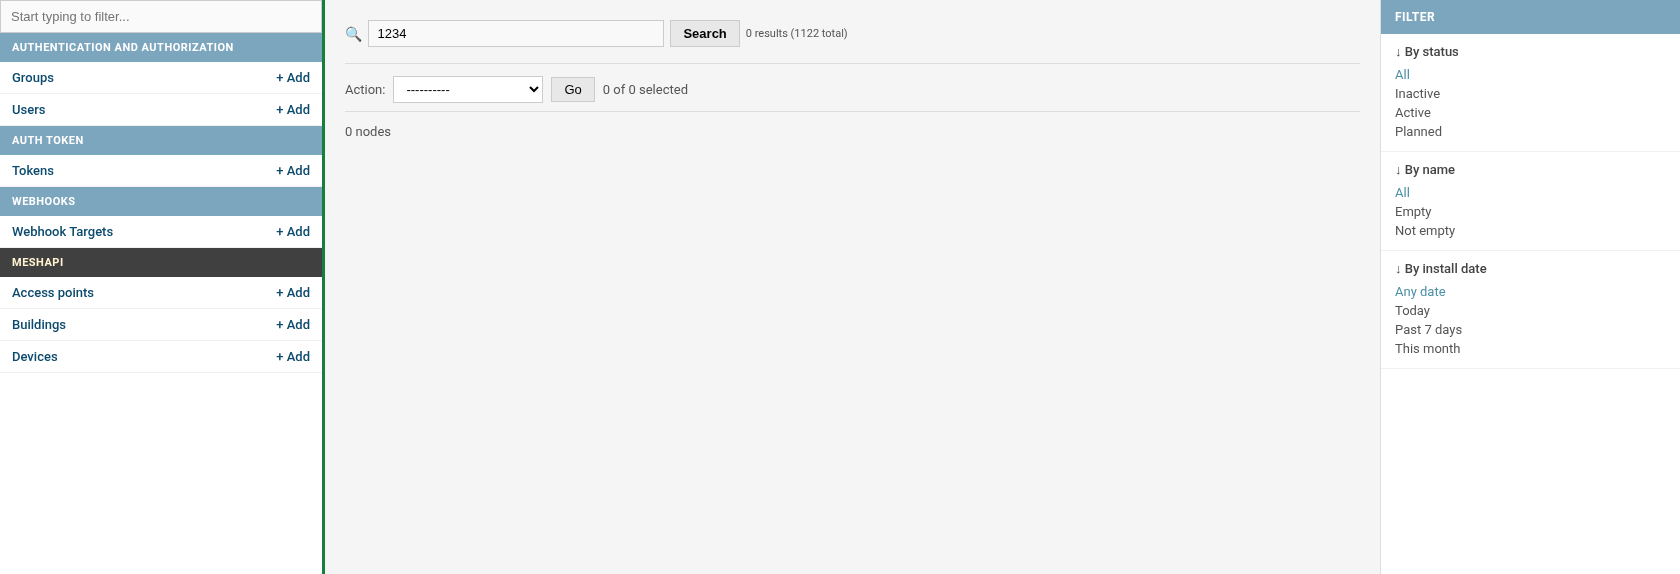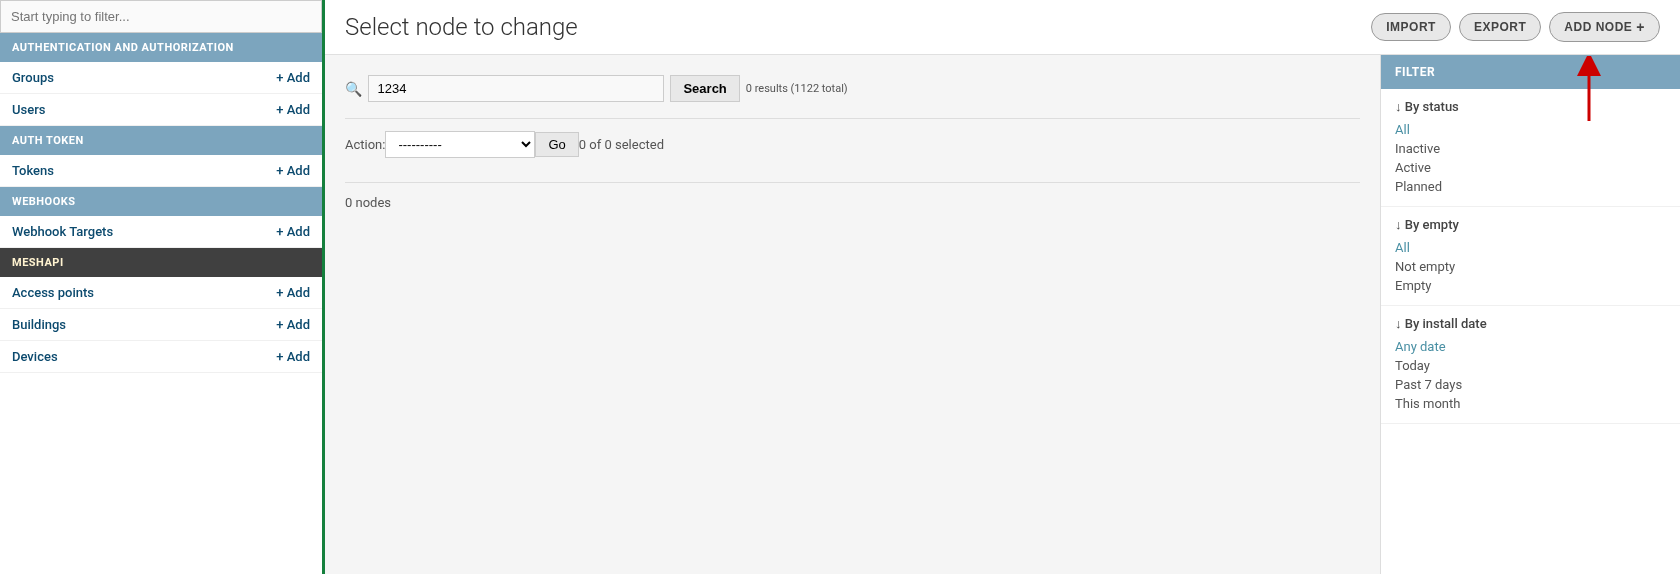--- a/index.html
+++ b/index.html
@@ -174,22 +174,22 @@
     }
 
     .search-results-info {
       color: #555;
       font-size: 11px;
     }
 
     .action-bar {
       display: flex;
       align-items: center;
-      gap: 0;
-      margin-bottom: 24px;
+      gap: 8px;
+      margin-bottom: 8px;
     }
 
     .action-label {
       font-size: 13px;
       color: #555;
     }
 
     .action-select {
       padding: 4px 8px;
       border: 1px solid #ccc;
@@ -313,43 +313,20 @@
     <a href="#" class="sidebar-add-link">+ Add</a>
   </div>
   <div class="sidebar-item">
     <a href="#">Devices</a>
     <a href="#" class="sidebar-add-link">+ Add</a>
   </div>
 </div>
 
 <div id="main">
 
-  <div id="topbar" style="position:relative;">
-    <h1 class="page-title">Select node to change</h1>
-    <div class="topbar-buttons">
-      <button class="btn-topbar">IMPORT</button>
-      <button class="btn-topbar">EXPORT</button>
-      <button class="btn-add-node">
-        <span>ADD NODE</span>
-        <span style="font-size:14px; font-weight:bold;">+</span>
-      </button>
-    </div>
-
-    <div style="position:absolute; right:76px; top:56px; pointer-events:none; z-index:200;">
-      <svg width="50" height="70" viewBox="0 0 50 70">
-
-        <defs>
-          <marker id="arrowhead" markerWidth="8" markerHeight="8" refX="4" refY="4" orient="auto">
-            <polygon points="0 0, 8 4, 0 8" fill="#cc0000"></polygon>
-          </marker>
-        </defs>
-        <line x1="35" y1="65" x2="35" y2="8" stroke="#cc0000" stroke-width="3" marker-end="url(#arrowhead)"></line>
-      </svg>
-    </div>
-  </div>
 
   <div id="content">
 
     <div id="main-panel">
 
       <div class="search-bar">
         <span class="search-icon-wrap">🔍</span>
         <input class="search-input" type="text" value="1234" style="">
         <button class="btn-search">Search</button>
         <span class="search-results-info">0 results (1122 total)</span>
@@ -377,24 +354,24 @@
 
       <div class="filter-section">
         <div class="filter-section-title">↓ By status</div>
         <div class="filter-item active-link">All</div>
         <div class="filter-item">Inactive</div>
         <div class="filter-item">Active</div>
         <div class="filter-item">Planned</div>
       </div>
 
       <div class="filter-section">
-        <div class="filter-section-title">↓ By empty</div>
+        <div class="filter-section-title">↓ By name</div>
         <div class="filter-item active-link">All</div>
+        <div class="filter-item">Empty</div>
         <div class="filter-item">Not empty</div>
-        <div class="filter-item">Empty</div>
       </div>
 
       <div class="filter-section">
         <div class="filter-section-title">↓ By install date</div>
         <div class="filter-item active-link">Any date</div>
         <div class="filter-item">Today</div>
         <div class="filter-item">Past 7 days</div>
         <div class="filter-item">This month</div>
       </div>
 

